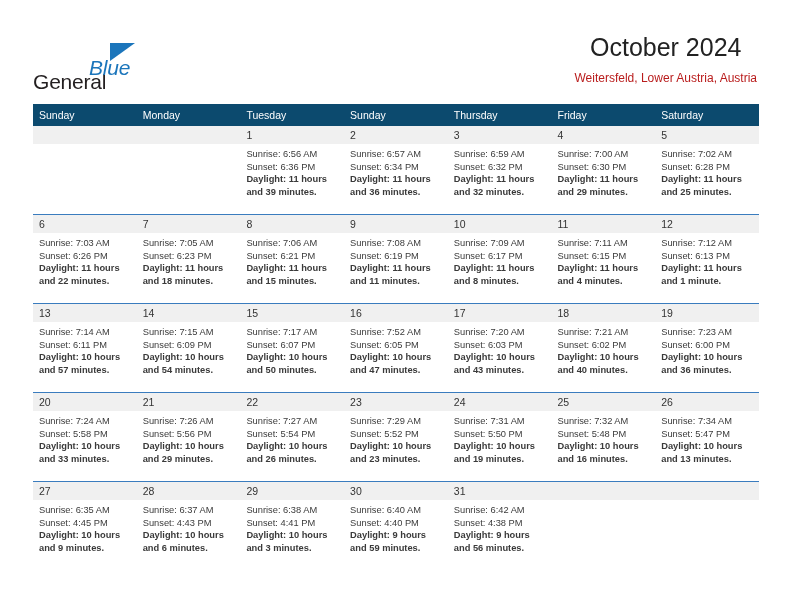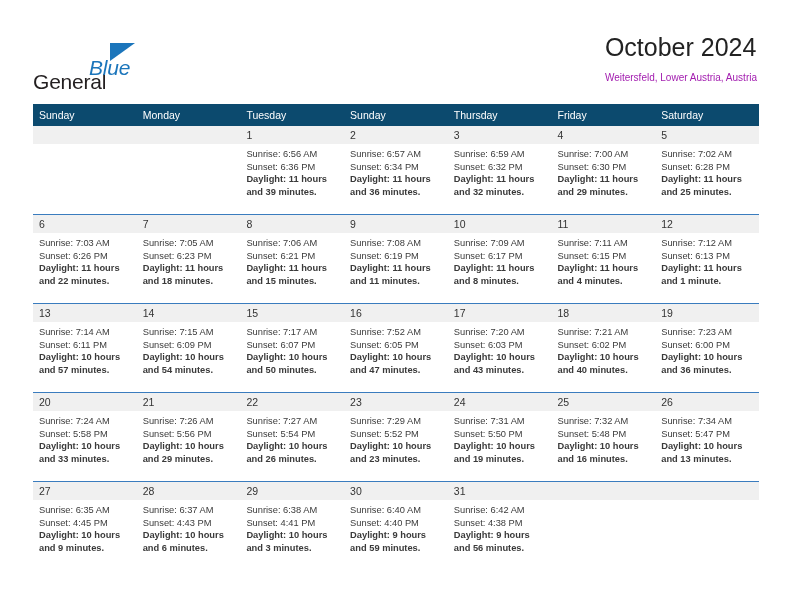--- a/index.html
+++ b/index.html
@@ -63,33 +63,33 @@
     width: 0;
     height: 0;
     border-left: 25px solid #1b75bb;
     border-bottom: 18px solid transparent;
   }
 
   .title-block {
     position: absolute;
     right: 35px;
     top: 32px;
-    text-align: left;
+    text-align: center;
   }
   .cal-title {
     font-size: 25px;
     font-weight: normal;
     color: #222222;
     line-height: 30px;
     white-space: nowrap;
   }
   .cal-location {
-    font-size: 10px;
+    font-size: 12px;
     font-weight: normal;
-    color: #a21caf;
+    color: #b91c1c;
     line-height: 20px;
     margin-top: 6px;
     white-space: nowrap;
   }
 
   
   .calendar {
     position: absolute;
     left: 33px;
     top: 104px;

